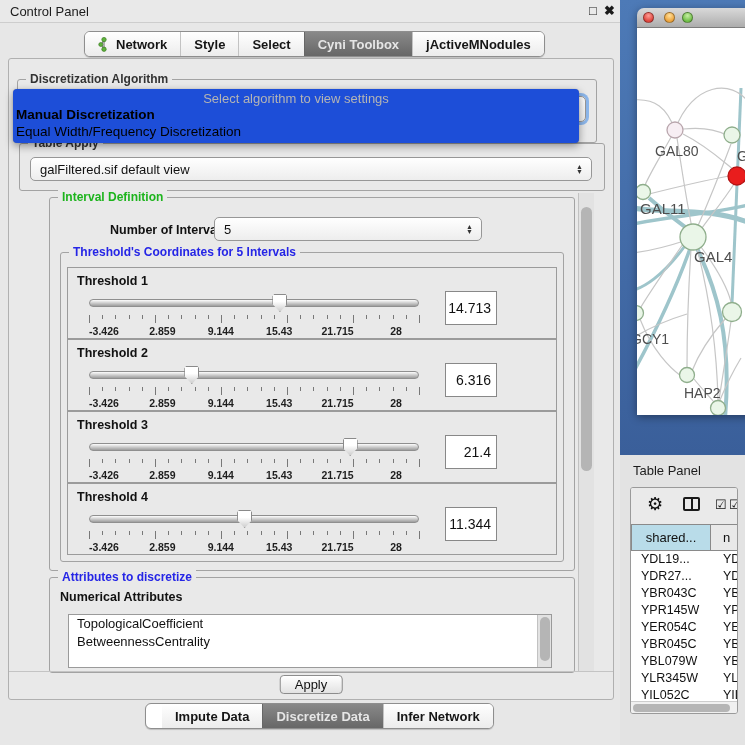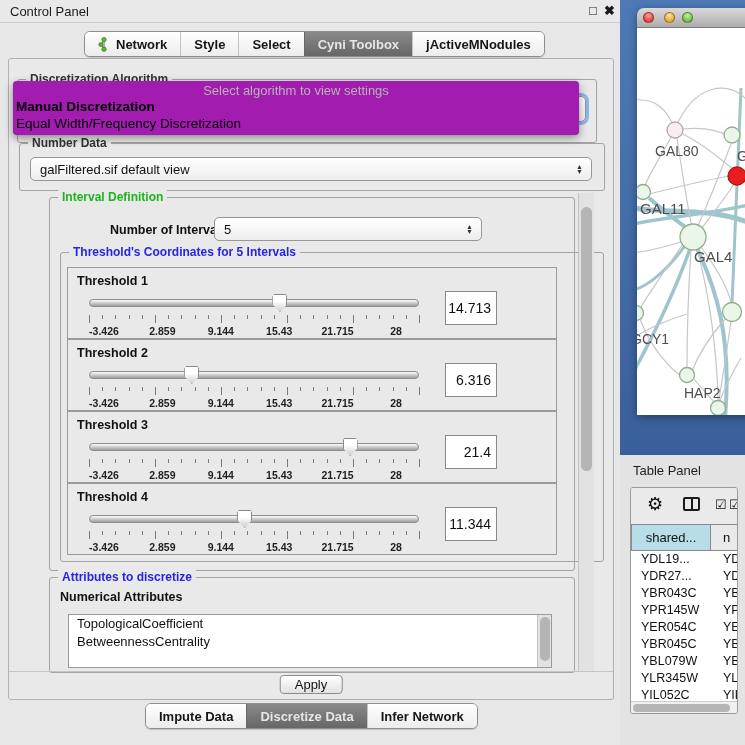--- a/index.html
+++ b/index.html
@@ -20,21 +20,21 @@
          border:1px solid #b0b0b0;border-radius:3px;text-decoration:underline;}
   .group{position:absolute;border:1px solid #a3a3a3;border-radius:3px;}
   .glabel{position:absolute;top:-8px;left:8px;background:#e9e9e9;padding:0 4px;font-size:12px;font-weight:700;color:#333;white-space:nowrap;}
   .glabel.green{color:#1db41d;}
   .glabel.blue{color:#2525e6;}
   .combo{position:absolute;background:linear-gradient(#ffffff,#ededed);border:1px solid #979797;border-radius:5px;
          font-size:13px;color:#111;display:flex;align-items:center;padding:0 9px;box-sizing:border-box;}
   .combo .spin{position:absolute;right:8px;top:50%;transform:translateY(-50%);display:flex;flex-direction:column;
                font-size:7px;line-height:5px;color:#333;}
   .combo.focusring{box-shadow:0 0 0 3px rgba(90,155,235,.65);}
-  .popup{position:absolute;left:4px;top:22px;width:566px;height:54px;background:#a21caf;border-radius:4px;
+  .popup{position:absolute;left:4px;top:30px;width:566px;height:54px;background:#1d4ed8;border-radius:4px;
          box-shadow:0 3px 9px rgba(0,0,0,.4),0 0 1px rgba(0,0,0,.3);z-index:60;}
   .popup .hint{position:absolute;top:2px;left:0;width:100%;text-align:center;font-size:13px;color:#b4b4b4;}
   .popup .opt{position:absolute;left:3px;font-size:13.5px;color:#000;white-space:nowrap;}
   .popup .opt.b{font-weight:700;}
   .thrbox{position:absolute;left:6px;width:488px;height:70px;border:1px solid #9b9b9b;background:#e9e9e9;}
   .thrlabel{position:absolute;left:9px;top:6px;font-size:12.5px;font-weight:700;color:#111;}
   .sliderwrap{position:absolute;left:21px;top:26px;width:330px;height:44px;}
   .track{position:absolute;left:0;right:0;top:5px;height:6px;border-radius:4px;border:1px solid #8f8f8f;
          background:linear-gradient(#fdfdfd,#9d9d9d);}
   .thumb{position:absolute;top:0;width:15px;height:18px;background:linear-gradient(#ffffff 40%,#cfcfcf);
@@ -134,42 +134,42 @@
       </div>
     </div>
 
     <div class="popup">
       <div class="hint">Select algorithm to view settings</div>
       <div class="opt b" style="top:18px;">Manual Discretization</div>
       <div class="opt" style="top:35px;">Equal Width/Frequency Discretization</div>
     </div>
 
     <div class="group" style="left:10px;top:84px;width:584px;height:46px;">
-      <span class="glabel">Number Data</span>
+      <span class="glabel">Table Apply</span>
       <div class="combo" style="left:10px;top:13px;width:562px;height:24px;">
         <span>galFiltered.sif default view</span>
         <span class="spin">
             <span>▲</span>
             <span>▼</span>
           </span>
       </div>
     </div>
 
     <div class="group" style="left:40px;top:138px;width:524px;height:372px;">
       <span class="glabel green">Interval Definition</span>
       <span style="position:absolute;left:36px;top:25px;font-size:12.5px;font-weight:700;color:#111;padding-left:24px;">Number of Intervals</span>
       <div class="combo" style="left:164px;top:19px;width:268px;height:24px;">
         <span>5</span>
         <span class="spin">
             <span>▲</span>
             <span>▼</span>
           </span>
       </div>
 
-      <div class="group" style="left:10px;top:54px;width:502px;height:308px;padding-left:40px;">
+      <div class="group" style="left:10px;top:54px;width:502px;height:308px;">
         <span class="glabel blue">Threshold's Coordinates for 5 Intervals</span>
 
         <div class="thrbox" style="top:14px;">
           <span class="thrlabel">Threshold 1</span>
           <div class="sliderwrap">
             <div class="track"></div>
             <div class="thumb" style="left: calc(57.7% - 7px);"></div>
             <div class="tickrow">
                 <div class="tick major" style="left: 0%;"></div>
                 <div class="tick" style="left: 4%;"></div>
@@ -361,21 +361,21 @@
 
     <div class="sb-v" style="left:569px;top:134px;width:15px;height:478px;">
       <div class="sb-thumb" style="left:2px;top:14px;width:11px;height:264px;"></div>
     </div>
 
     <div class="applyrow">
       <div class="btn">Apply</div>
     </div>
   </div>
 
-  <div class="seg-group" style="left:145px;top:703px;">
+  <div class="seg-group" style="left:145px;top:703px;padding-left:16px;">
     <div class="seg">
       <span>Impute Data</span>
     </div>
     <div class="seg active">
       <span>Discretize Data</span>
     </div>
     <div class="seg">
       <span>Infer Network</span>
     </div>
   </div>

